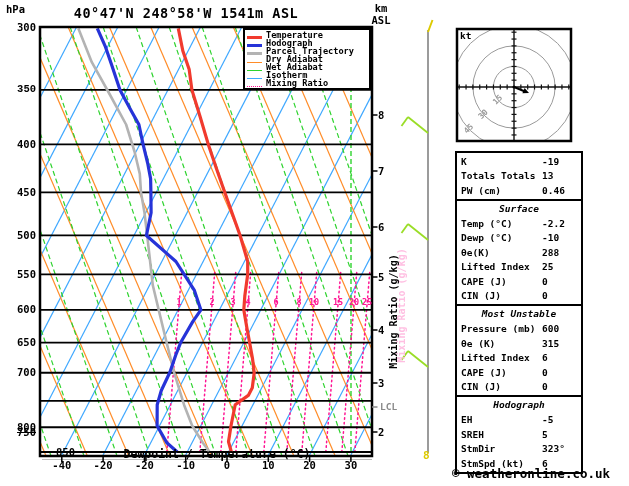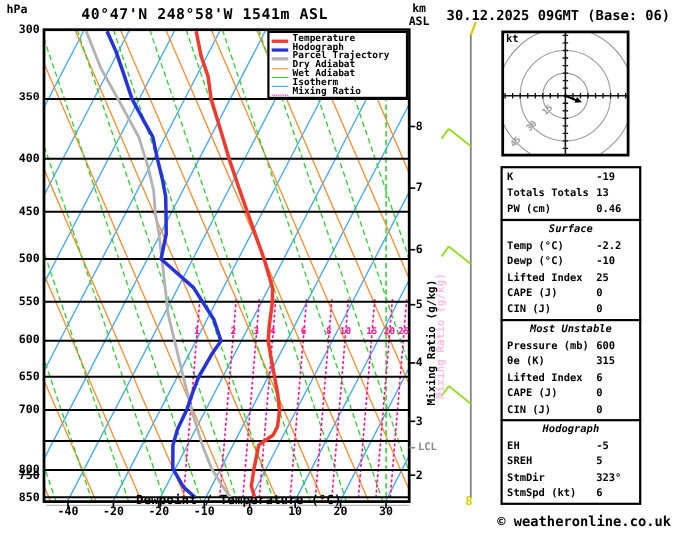--- a/index.html
+++ b/index.html
@@ -202,21 +202,20 @@
           <rect x="457" y="29" width="114" height="112" fill="none" stroke="#000" stroke-width="2.5"></rect>
         </g>
       </svg></div>
 
   <div id="hpa" class="abs lbl">hPa</div>
   <div id="title" class="abs lbl">40°47'N 248°58'W 1541m ASL</div>
   <div id="kmasl" class="abs lbl">
     <div>km</div>
     <div>ASL</div>
   </div>
-  <div id="datetime" class="abs lbl">30.12.2025 09GMT (Base: 06)</div>
 
   <div id="pticks" class="abs"></div>
   <div id="tticks" class="abs"></div>
   <div id="kmticks" class="abs"></div>
   <div id="mixlabels" class="abs"></div>
 
   <div id="mixghost" class="abs lbl">Mixing Ratio (g/kg)</div>
   <div id="mixlabel" class="abs lbl">Mixing Ratio (g/kg)</div>
   <div id="lcl" class="abs lbl">LCL</div>
   <div id="xlabel" class="abs lbl">Dewpoint / Temperature (°C)</div>
@@ -272,20 +271,24 @@
       </div>
       <div class="tsec">
         <div class="thead">Surface</div>
         <div class="trow">
           <div class="tlab">Temp (°C)</div>
           <div class="tval">-2.2</div>
         </div>
         <div class="trow">
           <div class="tlab">Dewp (°C)</div>
           <div class="tval">-10</div>
+        </div>
+        <div class="trow">
+          <div class="tlab">θe(K)</div>
+          <div class="tval">288</div>
         </div>
         <div class="trow">
           <div class="tlab">Lifted Index</div>
           <div class="tval">25</div>
         </div>
         <div class="trow">
           <div class="tlab">CAPE (J)</div>
           <div class="tval">0</div>
         </div>
         <div class="trow">
@@ -341,21 +344,21 @@
     <div class="abs lbl ptick" style="left: 0px; top: 83.4063px; font-family: Liberation Mono, monospace;">350</div>
     <div class="abs lbl ptick" style="left: 0px; top: 137.898px;">400</div>
     <div class="abs lbl ptick" style="left: 0px; top: 185.964px;">450</div>
     <div class="abs lbl ptick" style="left: 0px; top: 228.959px;">500</div>
     <div class="abs lbl ptick" style="left: 0px; top: 267.854px;">550</div>
     <div class="abs lbl ptick" style="left: 0px; top: 303.362px;">600</div>
     <div class="abs lbl ptick" style="left: 0px; top: 336.026px;">650</div>
     <div class="abs lbl ptick" style="left: 0px; top: 366.268px;">700</div>
     <div class="abs lbl ptick" style="left: 0px; top: 394.423px; margin-top: 32px;">750</div>
     <div class="abs lbl ptick" style="left: 0px; top: 420.76px; text-decoration: underline;">800</div>
-    <div class="abs lbl ptick" style="left: 0px; top: 445.5px;">850</div>
+    <div class="abs lbl ptick" style="left: 0px; top: 445.5px; padding-left: 39px;">850</div>
     <div class="abs lbl ttick" style="left: 44.8px; top: 459px;">-40</div>
     <div class="abs lbl ttick" style="left: 86.1px; top: 459px;">-20</div>
     <div class="abs lbl ttick" style="left: 127.4px; top: 459px;">-20</div>
     <div class="abs lbl ttick" style="left: 168.7px; top: 459px;">-10</div>
     <div class="abs lbl ttick" style="left: 210px; top: 459px;">0</div>
     <div class="abs lbl ttick" style="left: 251.3px; top: 459px;">10</div>
     <div class="abs lbl ttick" style="left: 292.6px; top: 459px;">20</div>
     <div class="abs lbl ttick" style="left: 333.9px; top: 459px;">30</div>
     <div class="abs lbl kmtick" style="left: 378px; top: 108.5px;">8</div>
     <div class="abs lbl kmtick" style="left: 378px; top: 164.5px;">7</div>

